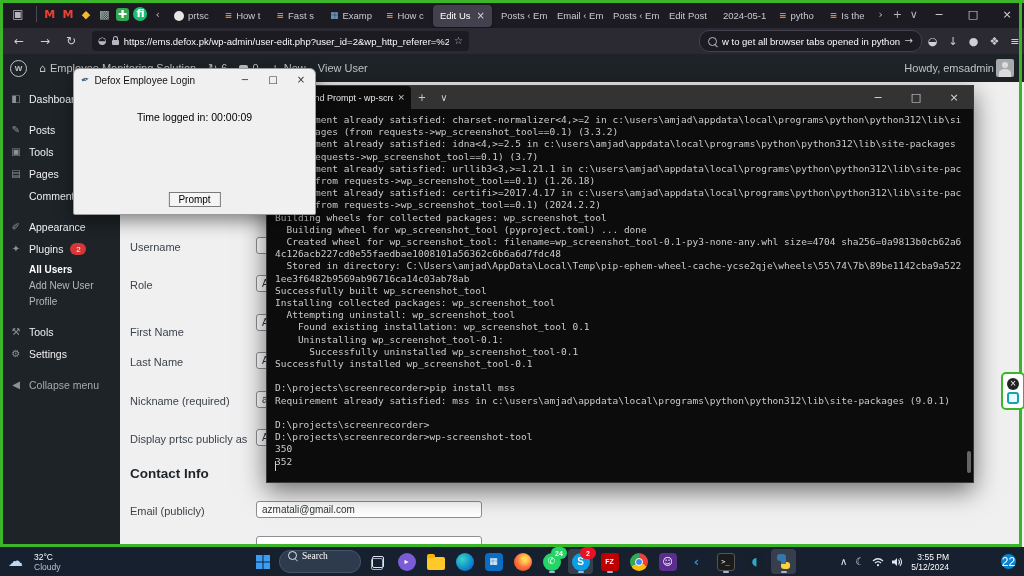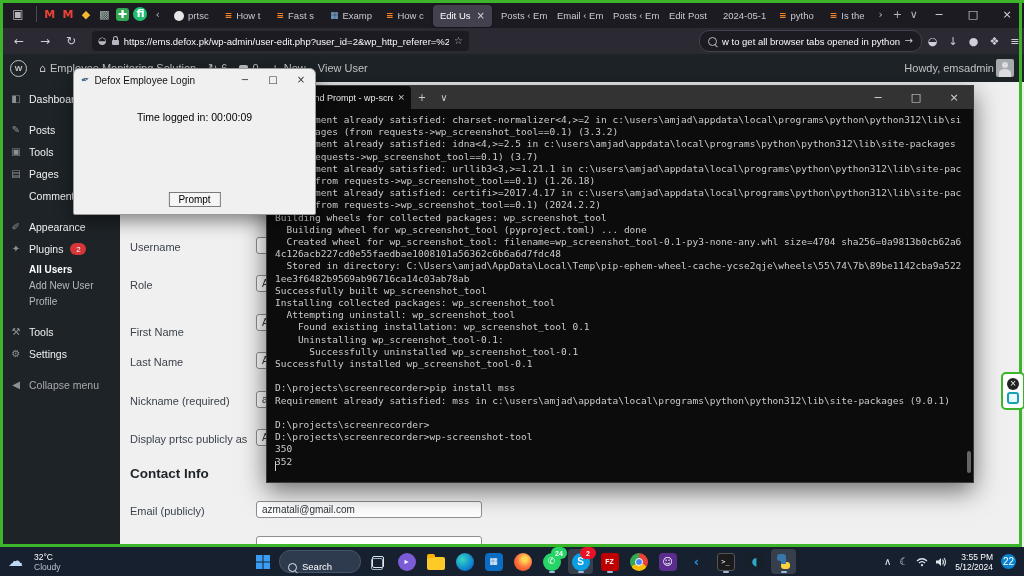--- a/index.html
+++ b/index.html
@@ -114,21 +114,21 @@
   .weather{display:flex;align-items:center;gap:5px;margin-left:8px;}
   .weather .icon{font-size:15px;color:#bcd8f5;}
   .wtxt{font-size:8.5px;line-height:10px;margin-left:6px;}
   .wtxt .cond{color:#b9c3cf;}
   .tb-apps{position:absolute;left:250px;top:0;height:29px;display:flex;align-items:center;gap:4px;}
   .tb-ic{width:25px;height:25px;border-radius:4px;display:flex;align-items:center;justify-content:center;position:relative;flex:0 0 auto;}
   .tb-ic.activeapp{background:rgba(255,255,255,.14);}
   .tb-ic .under{position:absolute;bottom:1px;left:50%;transform:translateX(-50%);width:6px;height:2px;border-radius:2px;background:#9fb8d8;}
   .tb-badge{position:absolute;top:-2px;right:-3px;min-width:12px;height:12px;background:#e81224;color:#fff;border-radius:7px;font-size:7px;display:flex;align-items:center;justify-content:center;padding:0 2px;font-weight:bold;}
   .tb-badge.green{background:#25d366;}
-  .tb-search{width:64px;height:21px;background:#2e3b4e;border:1px solid #46546a;border-radius:11px;display:flex;align-items:flex-end;gap:5px;padding:0 8px;font-size:9.5px;}
+  .tb-search{width:64px;height:21px;background:#2e3b4e;border:1px solid #46546a;border-radius:11px;display:flex;align-items:flex-start;gap:5px;padding:0 8px;font-size:9.5px;font-family:Liberation Serif, serif;}
   .tv1{width:10px;height:10px;border:1.5px solid #dfe6ee;border-radius:2px;background:#16202e;}
   .tv2{position:absolute;width:10px;height:10px;border:1.5px solid #9fb0c3;border-radius:2px;left:6px;top:9px;}
   .circ{border-radius:50%;display:flex;align-items:center;justify-content:center;}
   .clip{width:18px;height:18px;background:#7b5cd6;color:#fff;font-size:8px;}
   .folder{width:18px;height:13px;background:#ffca28;border-radius:2px;position:relative;margin-top:3px;}
   .folder::before{content:"";position:absolute;left:0;top:-3px;width:8px;height:4px;background:#ffb300;border-radius:2px 2px 0 0;}
   .edge{width:18px;height:18px;background:radial-gradient(circle at 35% 35%,#35d6c4,#0b79d0 70%);}
   .store{width:18px;height:18px;background:#0a6cc2;border-radius:4px;color:#fff;font-size:9px;}
   .ffx{width:18px;height:18px;background:radial-gradient(circle at 60% 35%,#ffd54f 15%,#ff7043 50%,#e64a19 90%);}
   .wapp{width:18px;height:18px;background:#25d366;color:#fff;font-size:9px;}
@@ -136,21 +136,21 @@
   .fz{width:18px;height:18px;background:#bf0000;border-radius:3px;color:#fff;font-size:7px;font-weight:bold;display:flex;align-items:center;justify-content:center;}
   .chrome{width:18px;height:18px;background:conic-gradient(#ea4335 0 33%,#fbbc05 33% 66%,#34a853 66% 100%);position:relative;}
   .chrome::after{content:"";position:absolute;left:5px;top:5px;width:8px;height:8px;border-radius:50%;background:#4285f4;border:1.5px solid #fff;box-sizing:border-box;}
   .mask{width:18px;height:18px;background:#5b2d8e;border-radius:4px;color:#fff;font-size:10px;display:flex;align-items:center;justify-content:center;}
   .vsc{color:#2196f3;font-size:13px;font-weight:bold;}
   .termic{width:18px;height:18px;background:#1b1b1b;border:1px solid #555;border-radius:3px;color:#fff;font-size:7px;display:flex;align-items:center;justify-content:center;box-sizing:border-box;font-family:"DejaVu Sans Mono",monospace;}
   .darkapp{width:18px;height:18px;background:#15202b;border-radius:4px;color:#2fa8c9;font-size:11px;display:flex;align-items:center;justify-content:center;}
   .tray{margin-left:auto;display:flex;align-items:center;gap:8px;margin-right:8px;}
   .tray .icon{color:#dfe6ee;font-size:10px;}
   .clock{text-align:right;font-size:8.5px;line-height:10px;}
-  .tray-badge{width:15px;height:15px;background:#0a84d0;border-radius:50%;color:#fff;font-size:10px;display:flex;align-items:center;justify-content:center;}
+  .tray-badge{width:15px;height:15px;background:#0a84d0;border-radius:50%;color:#fff;font-size:12px;display:flex;align-items:center;justify-content:center;margin-left:44px;}
 </style>
 </head>
 <body>
 
 <div class="abs tabstrip">
   <div class="fxview icon">▣</div>
   <div class="strip-sep"></div>
   <div class="pin">
       <span class="icon gmail">M</span>
     </div>

